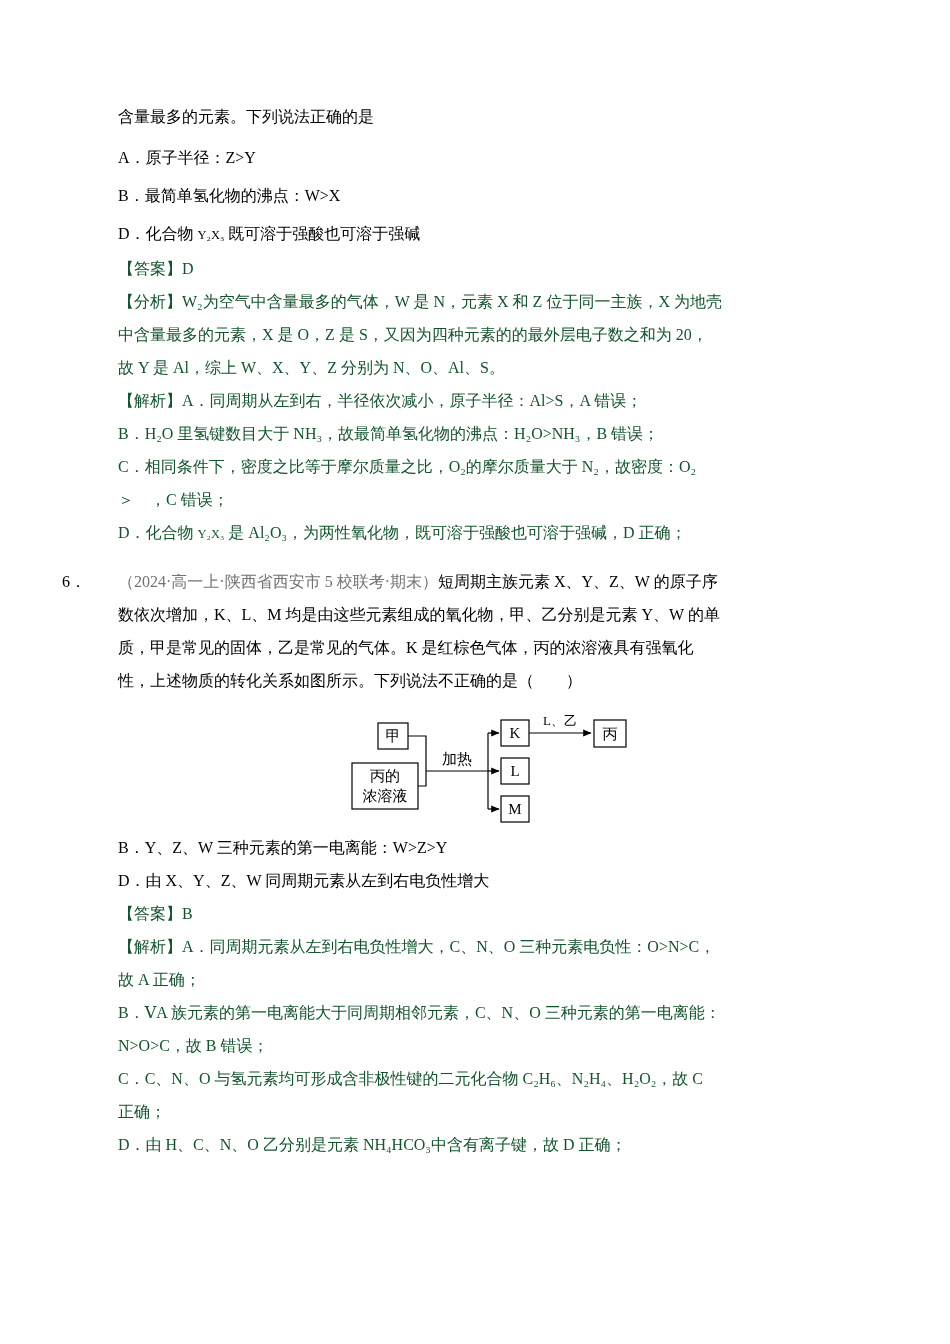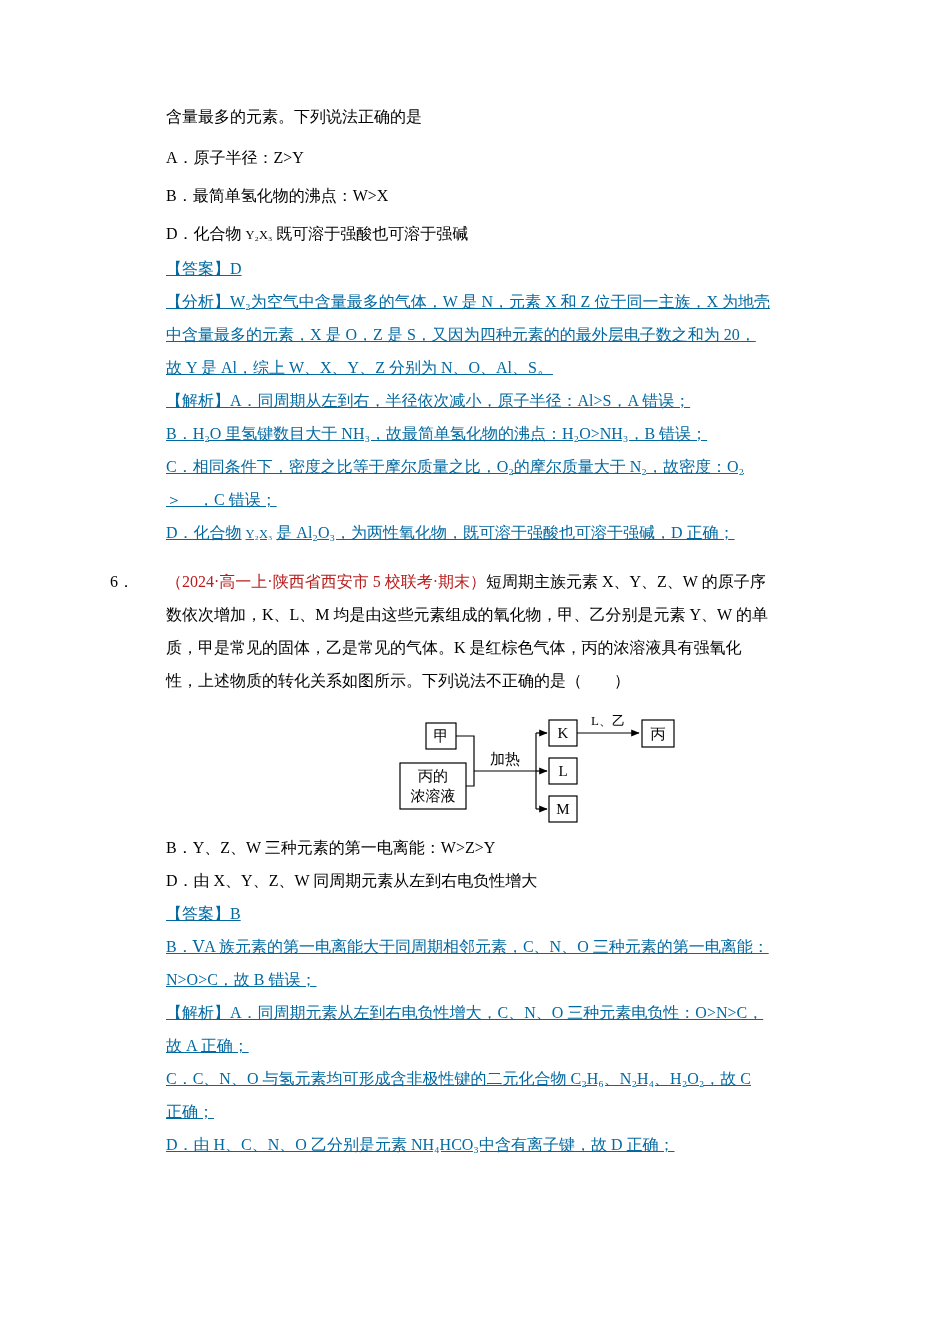--- a/index.html
+++ b/index.html
@@ -5,27 +5,26 @@
   html,body{margin:0;padding:0;background:#ffffff;}
   .page{
     position:relative;
     width:838px;height:1344px;
     box-sizing:border-box;
     background:#ffffff;
     padding:100px 116px 40px 118px;
     font-family:"Liberation Serif","DejaVu Serif",serif;
     font-size:16px;color:#000;
     overflow:hidden;
-    margin-left:48px;
   }
   p{margin:0;line-height:33px;}
   .opt5{margin-top:5px;}
   .stem{margin-bottom:8px;}
-  .red{color:#0369a1;text-decoration:underline;}
-  .src{color:#b91c1c;}
+  .red{color:#14532d;}
+  .src{color:#737373;}
   .formula{font-size:12.5px;margin:0 4px;}
   .q6p{position:relative;margin-top:14px;}
   .q6num{position:absolute;left:-56px;top:0;}
   .diagram-wrap{margin:4px 0 8px 232px;width:300px;height:122px;}
   .diagram-wrap svg{display:block;}
   svg text{font-family:"Liberation Serif","DejaVu Serif",serif;fill:#000;}
   .boxlabel{font-size:15px;}
   .smalllabel{font-size:13px;}
 </style>
 </head>
@@ -84,18 +83,18 @@
 
       <rect x="244" y="19" width="32" height="27" fill="none" stroke="#000" stroke-width="1.2"></rect>
       <text class="boxlabel" x="260" y="38" text-anchor="middle">丙</text>
     </svg>
   </div>
 
   <p>B．Y、Z、W 三种元素的第一电离能：W&gt;Z&gt;Y</p>
   <p>D．由 X、Y、Z、W 同周期元素从左到右电负性增大</p>
 
   <p class="red">【答案】B</p>
+  <p class="red">【解析】A．同周期元素从左到右电负性增大，C、N、O 三种元素电负性：O&gt;N&gt;C，故 A 正确；</p>
   <p class="red">B．ⅤA 族元素的第一电离能大于同周期相邻元素，C、N、O 三种元素的第一电离能：N&gt;O&gt;C，故 B 错误；</p>
-  <p class="red">【解析】A．同周期元素从左到右电负性增大，C、N、O 三种元素电负性：O&gt;N&gt;C，故 A 正确；</p>
   <p class="red">C．C、N、O 与氢元素均可形成含非极性键的二元化合物 C₂H₆、N₂H₄、H₂O₂，故 C 正确；</p>
   <p class="red">D．由 H、C、N、O 乙分别是元素 NH₄HCO₃中含有离子键，故 D 正确；</p>
 
 </div>
 
 </body></html>

